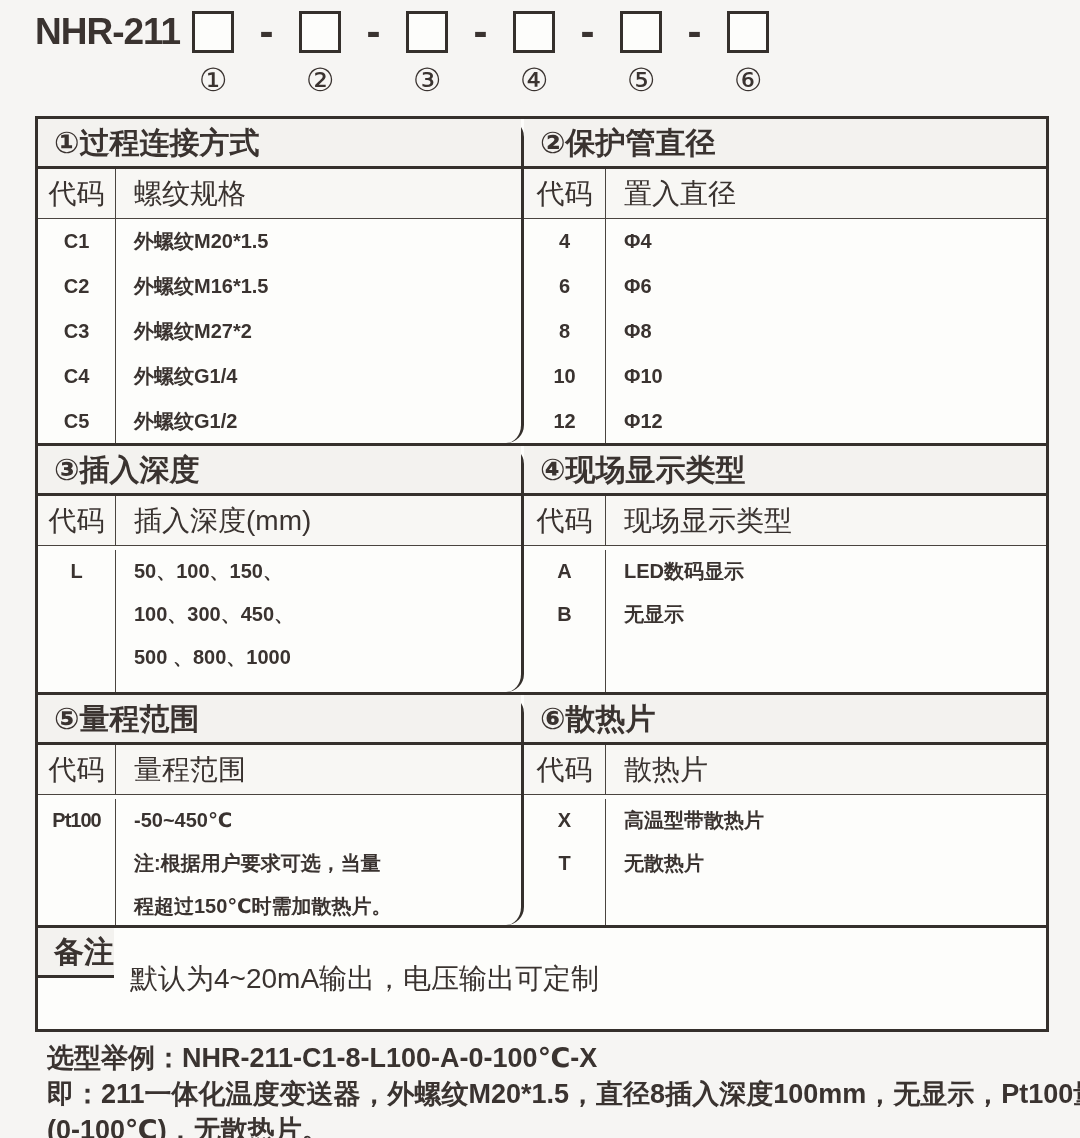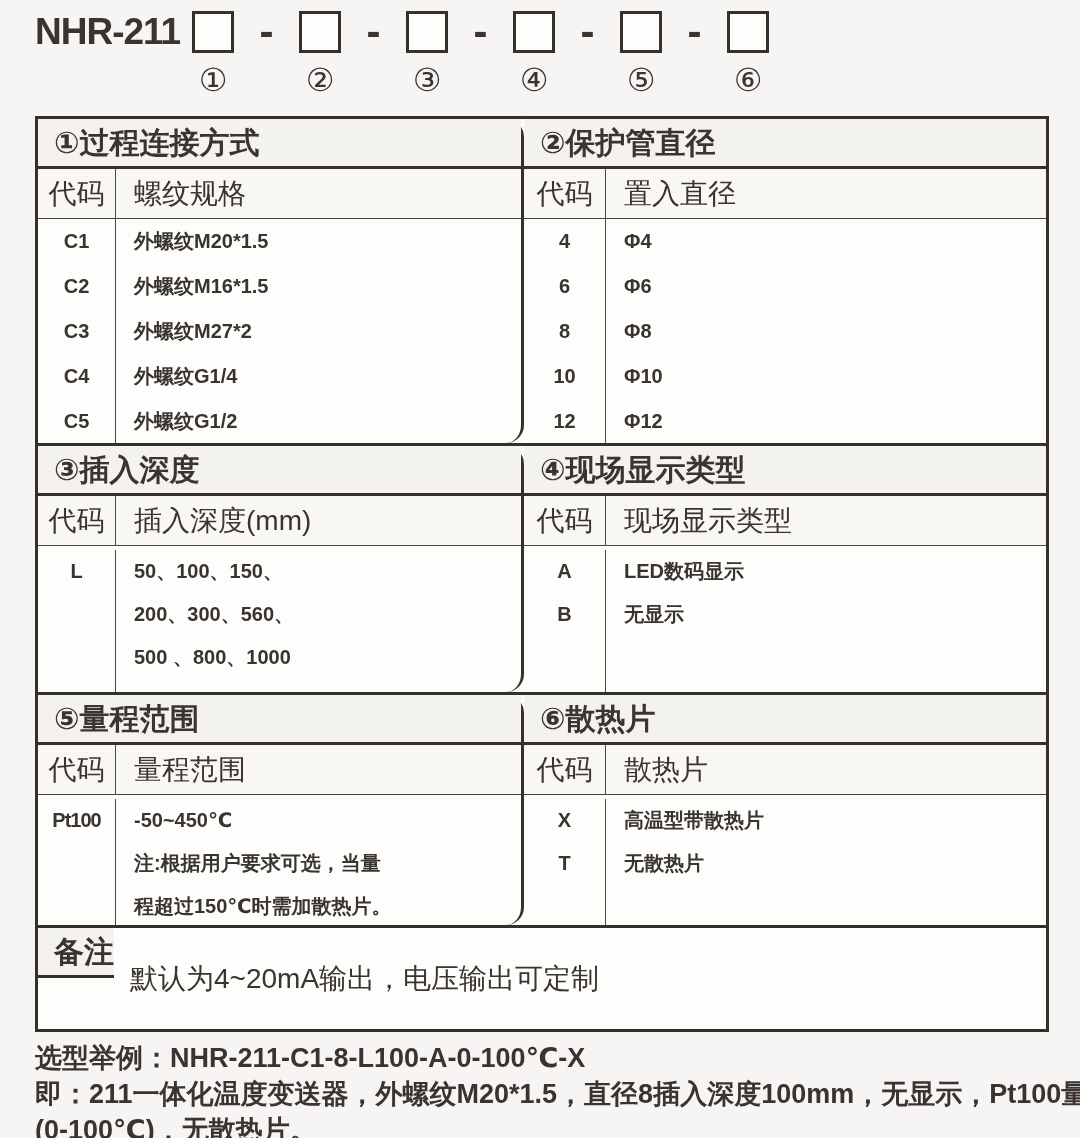--- a/index.html
+++ b/index.html
@@ -51,21 +51,21 @@
   .valcol{flex:1;padding-left:18px;min-width:0;}
   .cell{height:45px;line-height:45px;white-space:nowrap;}
   .rowB .cell,.rowC .cell{height:43px;line-height:43px;}
   .rowB .body,.rowC .body{padding-top:4px;}
   .pt-code{letter-spacing:-1px;}
 
   .remark-body{flex:1;display:flex;align-items:center;padding-left:16px;font-size:28px;}
 
   
   .footer{position:absolute;left:35px;top:1040px;width:1020px;font-size:27px;font-weight:600;line-height:36px;}
-  .footer div{white-space:nowrap;}
+  .footer div{white-space:nowrap;margin-left:12px;}
 </style>
 </head>
 <body>
 
 <div class="page">
 
   <div class="model-line">
     <span class="model-prefix">NHR-211</span>
     <span class="slot-box"></span>
     <span class="dash">-</span>
@@ -145,21 +145,21 @@
         <div class="col-header">
           <div class="codehead">代码</div>
           <div class="valhead">插入深度(mm)</div>
         </div>
         <div class="body">
           <div class="codecol">
             <div class="cell">L</div>
           </div>
           <div class="valcol">
             <div class="cell">50、100、150、</div>
-            <div class="cell">200、300、560、</div>
+            <div class="cell">100、300、450、</div>
             <div class="cell">500 、800、1000</div>
           </div>
         </div>
       </div>
       <div class="half right">
         <div class="sec-header">④现场显示类型</div>
         <div class="col-header">
           <div class="codehead">代码</div>
           <div class="valhead">现场显示类型</div>
         </div>

